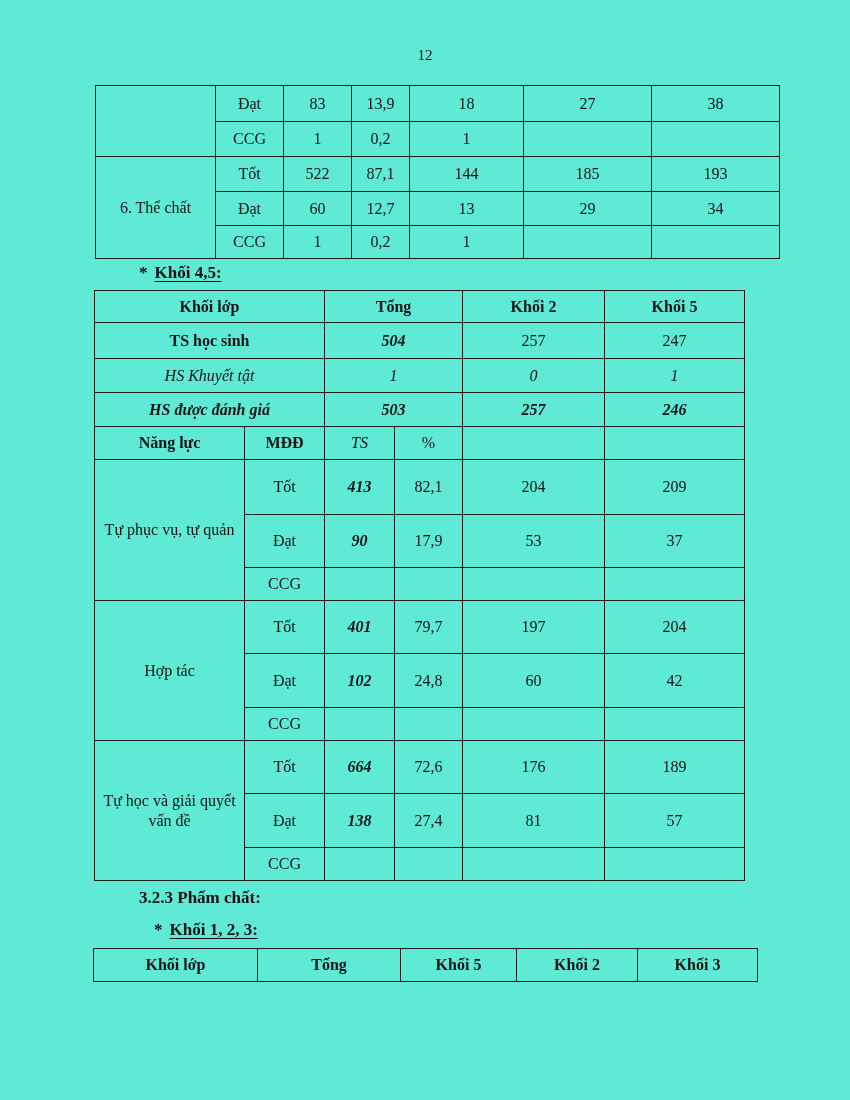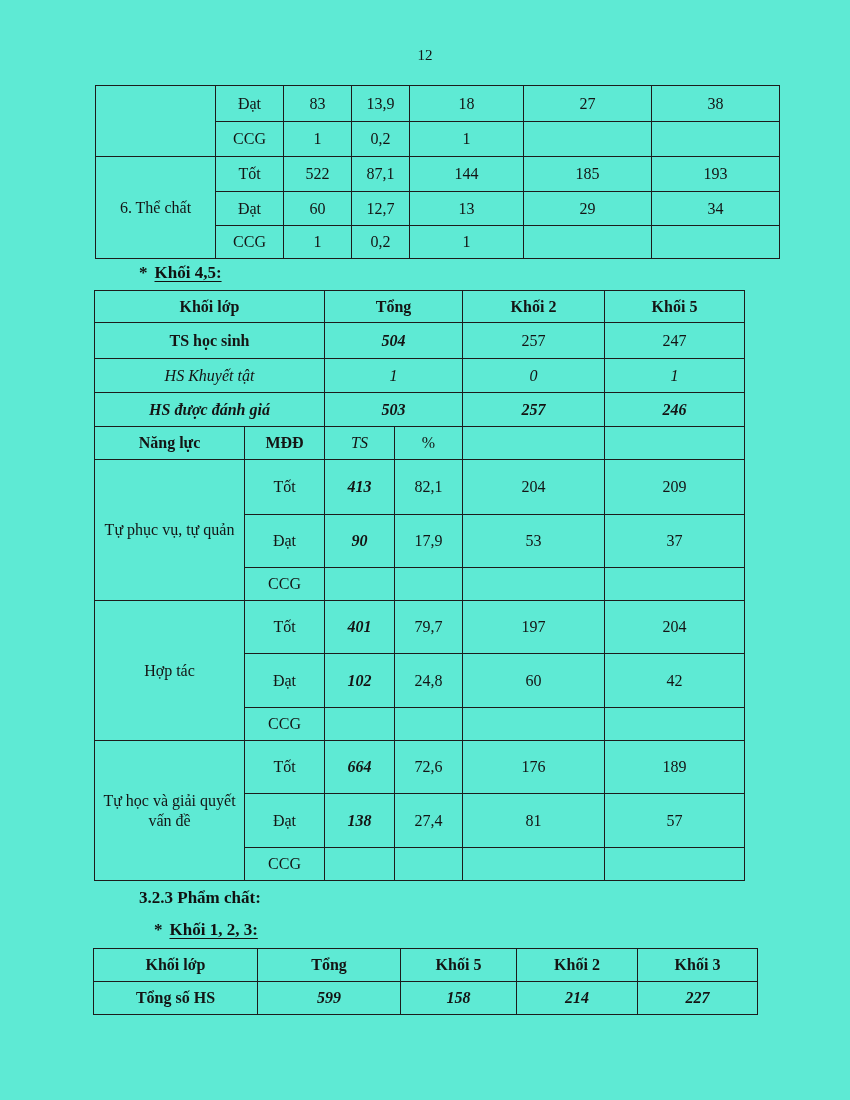--- a/index.html
+++ b/index.html
@@ -244,23 +244,16 @@
         <col style="width:120px">
     </colgroup>
     <tbody>
         <tr style="height:33px">
       <td class="b left">Khối lớp</td>
       <td class="b">Tổng</td>
       <td class="b">Khối 5</td>
       <td class="b">Khối 2</td>
       <td class="b">Khối 3</td>
     </tr>
-    <tr style="height:33px">
-      <td class="b left">Tổng số HS</td>
-      <td class="bi">599</td>
-      <td class="bi">158</td>
-      <td class="bi">214</td>
-      <td class="bi">227</td>
-    </tr>
   </tbody>
     </table>
 
 </div>
 
 </body></html>

